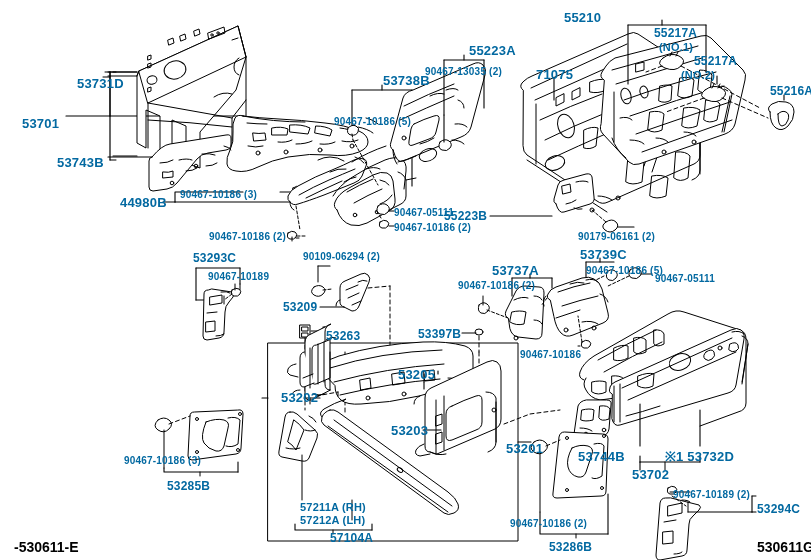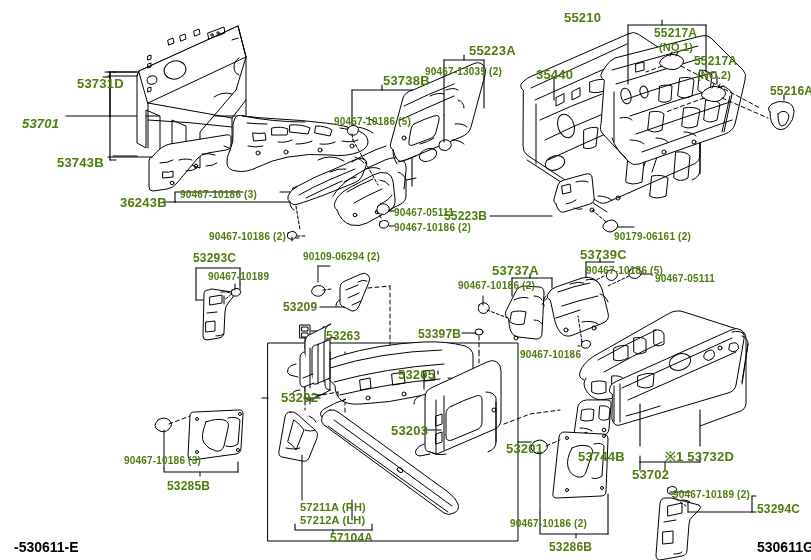--- a/index.html
+++ b/index.html
@@ -1,19 +1,19 @@
 <!DOCTYPE html>
 <html><head>
 <meta charset="utf-8">
 <style>
   html,body{margin:0;padding:0;background:#ffffff;}
   body{width:811px;height:560px;overflow:hidden;font-family:"Liberation Sans",sans-serif;}
   #sheet{position:relative;width:811px;height:560px;background:#fff;}
   #art{position:absolute;left:0;top:0;width:811px;height:560px;}
-  .lbl{position:absolute;font-family:"Liberation Sans",sans-serif;font-weight:bold;color:#4d7c0f;
+  .lbl{position:absolute;font-family:"Liberation Sans",sans-serif;font-weight:bold;color:#0369a1;
        white-space:nowrap;letter-spacing:0.2px;line-height:1.05;}
   .s13{font-size:13px;}
   .s12{font-size:12px;}
   .s11{font-size:11px;}
   .s10{font-size:10px;}
   .code{position:absolute;font-family:"Liberation Sans",sans-serif;font-weight:bold;font-size:14px;color:#000;}
 </style>
 </head>
 <body>
 
@@ -657,44 +657,44 @@
       <path d="M752 496 L756 496"></path>
 
       <path d="M262 398 L268 398" stroke-width="1.1"></path>
       <path d="M320 398 L304 398" stroke-width="1.1"></path>
 
     </g>
   </svg>
 
   <div id="labels">
       <div class="lbl s13" style="left: 57px; top: 77px; margin-left: 20px;">53731D</div>
-      <div class="lbl s13" style="left: 22px; top: 117px; font-style: italic;">53701</div>
+      <div class="lbl s13" style="left: 22px; top: 117px;">53701</div>
       <div class="lbl s13" style="left: 57px; top: 156px;">53743B</div>
-      <div class="lbl s13" style="left: 120px; top: 196px;">36243B</div>
+      <div class="lbl s13" style="left: 120px; top: 196px;">44980B</div>
       <div class="lbl s10" style="left: 180px; top: 190px;">90467-10186 (3)</div>
       <div class="lbl s10" style="left: 209px; top: 232px;">90467-10186 (2)</div>
       <div class="lbl s12" style="left: 193px; top: 252px;">53293C</div>
       <div class="lbl s10" style="left: 208px; top: 272px;">90467-10189</div>
       <div class="lbl s10" style="left: 303px; top: 252px;">90109-06294 (2)</div>
       <div class="lbl s12" style="left: 283px; top: 301px;">53209</div>
       <div class="lbl s12" style="left: 326px; top: 330px;">53263</div>
       <div class="lbl s13" style="left: 383px; top: 74px;">53738B</div>
       <div class="lbl s10" style="left: 334px; top: 117px;">90467-10186 (5)</div>
       <div class="lbl s10" style="left: 394px; top: 208px;">90467-05111</div>
       <div class="lbl s10" style="left: 394px; top: 223px;">90467-10186 (2)</div>
       <div class="lbl s13" style="left: 469px; top: 44px;">55223A</div>
       <div class="lbl s10" style="left: 425px; top: 67px;">90467-13035 (2)</div>
-      <div class="lbl s13" style="left: 536px; top: 68px;">35440</div>
+      <div class="lbl s13" style="left: 536px; top: 68px;">71075</div>
       <div class="lbl s12" style="left: 444px; top: 210px;">55223B</div>
-      <div class="lbl s10" style="left: 578px; top: 232px; margin-left: 36px;">90179-06161 (2)</div>
+      <div class="lbl s10" style="left: 578px; top: 232px;">90179-06161 (2)</div>
       <div class="lbl s13" style="left: 564px; top: 11px;">55210</div>
       <div class="lbl s12" style="left: 654px; top: 27px;">55217A</div>
       <div class="lbl s11" style="left: 659px; top: 42px;">(NO.1)</div>
       <div class="lbl s12" style="left: 694px; top: 55px;">55217A</div>
-      <div class="lbl s11" style="left: 697px; top: 70px;">(NO.2)</div>
+      <div class="lbl s11" style="left: 681px; top: 70px;">(NO.2)</div>
       <div class="lbl s12" style="left: 770px; top: 85px;">55216A</div>
       <div class="lbl s13" style="left: 492px; top: 264px;">53737A</div>
       <div class="lbl s10" style="left: 458px; top: 281px;">90467-10186 (2)</div>
       <div class="lbl s10" style="left: 520px; top: 350px;">90467-10186</div>
       <div class="lbl s13" style="left: 580px; top: 248px;">53739C</div>
       <div class="lbl s10" style="left: 586px; top: 266px;">90467-10186 (5)</div>
       <div class="lbl s10" style="left: 655px; top: 274px;">90467-05111</div>
       <div class="lbl s12" style="left: 418px; top: 328px;">53397B</div>
       <div class="lbl s13" style="left: 398px; top: 368px;">53205</div>
       <div class="lbl s13" style="left: 281px; top: 391px;">53202</div>

